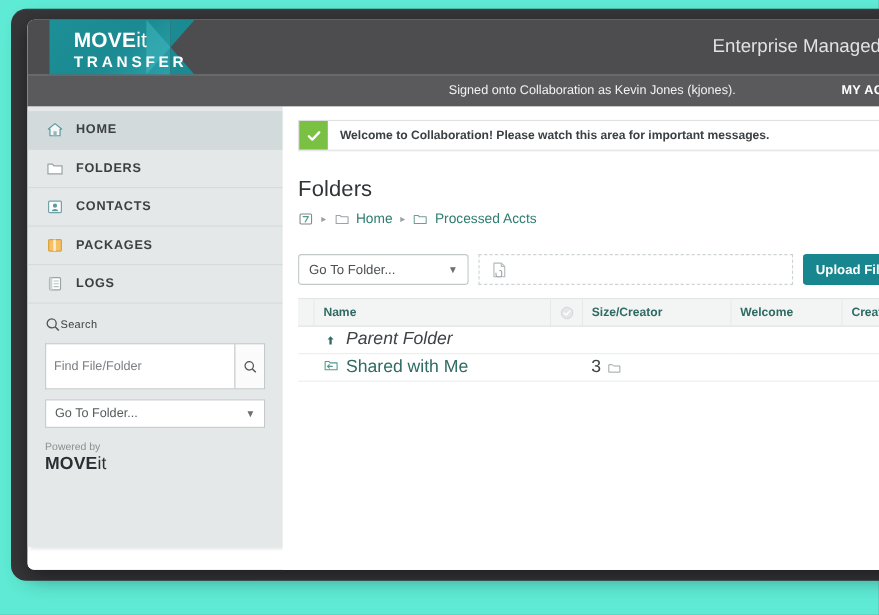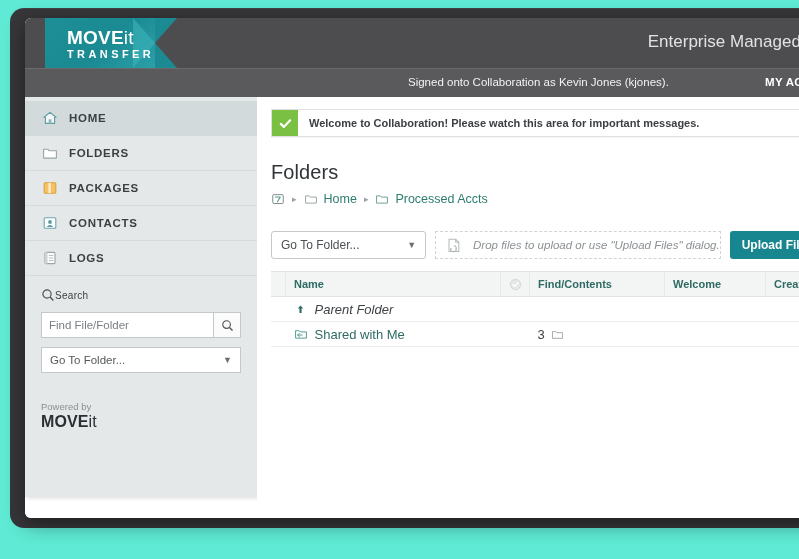--- a/index.html
+++ b/index.html
@@ -89,21 +89,21 @@
     line-height: 1;
     z-index: 3;
   }
   .logo-move {
     font-size: 19px;
     font-weight: bold;
     letter-spacing: .2px;
   }
   .logo-move .it { font-weight: normal; }
   .logo-transfer {
-    font-size: 11px;
+    font-size: 14px;
     font-weight: bold;
     letter-spacing: 3.4px;
     margin-top: 2px;
   }
   .app-title {
     position: absolute;
     right: -8px;
     top: 14px;
     color: #e2e2e3;
     font-size: 17px;
@@ -192,21 +192,21 @@
   }
   .search-head-label {
     font-size: 10px;
     color: #3c4043;
     font-weight: normal;
     letter-spacing: .3px;
   }
   .search-input-wrap {
     position: relative;
     display: flex;
-    height: 26px;
+    height: 42px;
     margin-bottom: 9px;
   }
   .search-input {
     flex: 1 1 auto;
     border: 1px solid #c3c8c8;
     border-right: none;
     background: #fff;
     font-size: 11.5px;
     color: #55595c;
     padding: 0 7px;
@@ -398,21 +398,21 @@
     white-space: nowrap;
   }
   .file-table th.col-grip { width: 14px; padding: 0; border-right: 1px solid #e6e9e9;}
   .file-table th.col-name { width: 198px; }
   .file-table th.col-check { width: 28px; text-align: center; padding: 0; }
   .file-table th.col-size { width: 118px; }
   .file-table th.col-creator { width: 84px; }
   .file-table th.col-created { width: 110px; border-right: none; }
   .file-table td {
     height: 24px;
-    font-size: 13px;
+    font-size: 16px;
     color: #3d4245;
     padding: 0 8px;
     border-bottom: 1px solid #eceeee;
     white-space: nowrap;
     vertical-align: middle;
   }
   .file-table td.cell-grip { padding: 0; }
   .row-parent td { border-bottom: 1px solid #eceeee; }
   .parent-link {
     display: flex;
@@ -480,41 +480,41 @@
             <span class="nav-label">HOME</span>
           </div>
 
           <div class="nav-item">
             <span class="nav-icon">
               <svg width="16" height="16" viewBox="0 0 16 16">
                 <path d="M1.6 4.2 h4.2 l1.2 1.5 h7.4 v7.4 h-12.8 z" fill="#ffffff" stroke="#9aa3a5" stroke-width="1.1" stroke-linejoin="round"></path>
               </svg>
             </span>
             <span class="nav-label">FOLDERS</span>
-          </div>
-
-          <div class="nav-item">
-            <span class="nav-icon">
-              <svg width="16" height="16" viewBox="0 0 16 16">
-                <rect x="2.2" y="2.8" width="11.6" height="10.4" rx="1" fill="#f5c164" stroke="#d9a23f" stroke-width="1.1"></rect>
-                <rect x="6.4" y="2.8" width="2.4" height="10.4" fill="#ffffff" opacity=".7"></rect>
-              </svg>
-            </span>
-            <span class="nav-label">PACKAGES</span>
           </div>
 
           <div class="nav-item">
             <span class="nav-icon">
               <svg width="16" height="16" viewBox="0 0 16 16">
                 <rect x="2.2" y="2.8" width="11.6" height="10.4" rx="1" fill="#ffffff" stroke="#6fa3aa" stroke-width="1.1"></rect>
                 <circle cx="8" cy="7" r="1.9" fill="#5f9aa2"></circle>
                 <path d="M4.9 12 a3.2 2.6 0 0 1 6.2 0 z" fill="#5f9aa2"></path>
               </svg>
             </span>
             <span class="nav-label">CONTACTS</span>
+          </div>
+
+          <div class="nav-item">
+            <span class="nav-icon">
+              <svg width="16" height="16" viewBox="0 0 16 16">
+                <rect x="2.2" y="2.8" width="11.6" height="10.4" rx="1" fill="#f5c164" stroke="#d9a23f" stroke-width="1.1"></rect>
+                <rect x="6.4" y="2.8" width="2.4" height="10.4" fill="#ffffff" opacity=".7"></rect>
+              </svg>
+            </span>
+            <span class="nav-label">PACKAGES</span>
           </div>
 
           <div class="nav-item">
             <span class="nav-icon">
               <svg width="16" height="16" viewBox="0 0 16 16">
                 <rect x="3" y="2.4" width="10" height="11.2" rx="1" fill="#ffffff" stroke="#9aa3a5" stroke-width="1.1"></rect>
                 <rect x="3" y="2.4" width="2.6" height="11.2" fill="#cdd4d5"></rect>
                 <line x1="6.8" y1="5.4" x2="11.4" y2="5.4" stroke="#b6bdbf" stroke-width="1"></line>
                 <line x1="6.8" y1="8" x2="11.4" y2="8" stroke="#b6bdbf" stroke-width="1"></line>
                 <line x1="6.8" y1="10.6" x2="11.4" y2="10.6" stroke="#b6bdbf" stroke-width="1"></line>
@@ -599,40 +599,39 @@
             <span>Go To Folder...</span>
             <span class="caret">▼</span>
           </div>
 
           <div class="dropzone">
             <svg width="17" height="17" viewBox="0 0 18 18">
               <path d="M3.2 2.4 h7.1 l3.3 3.2 v9.8 h-10.4 z" fill="#ffffff" stroke="#b4babc" stroke-width="1.1" stroke-linejoin="round"></path>
               <path d="M10.3 2.4 v3.2 h3.3" fill="none" stroke="#b4babc" stroke-width="1.1"></path>
               <path d="M8.4 9.6 c1.1-.6 2.3 .2 2.3 1.2 v3.1 c0 .8-.7 1.5-1.6 1.5 h-2.3 c-.9 0-1.6-.7-1.6-1.6 v-2.1" fill="#ffffff" stroke="#9aa1a3" stroke-width="1.05" stroke-linejoin="round"></path>
             </svg>
-            <span class="dropzone-text">Drop files to upload or use "Upload Files" dialog.</span>
           </div>
 
           <div class="upload-btn">
             <span>Upload Files</span>
           </div>
         </div>
 
         <table class="file-table">
           <thead>
             <tr>
               <th class="col-grip"></th>
               <th class="col-name">Name</th>
               <th class="col-check">
                 <svg width="13" height="13" viewBox="0 0 16 16" style="vertical-align:middle;">
                   <circle cx="8" cy="8" r="6.4" fill="#e4e7e7" stroke="#cfd4d4" stroke-width="1"></circle>
                   <path d="M4.8 8.2 L7 10.3 L11.2 5.9" fill="none" stroke="#ffffff" stroke-width="1.7" stroke-linecap="round" stroke-linejoin="round"></path>
                 </svg>
               </th>
-              <th class="col-size">Find/Contents</th>
+              <th class="col-size">Size/Creator</th>
               <th class="col-creator">Welcome</th>
               <th class="col-created">Created</th>
             </tr>
           </thead>
           <tbody>
 
             <tr class="row-parent">
               <td class="cell-grip"></td>
               <td>
                 <span class="parent-link">

